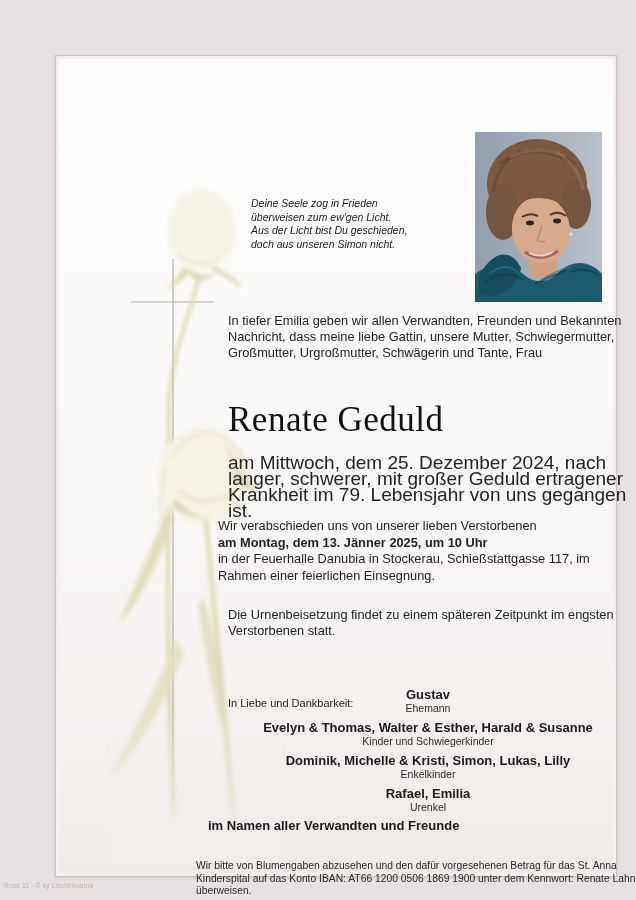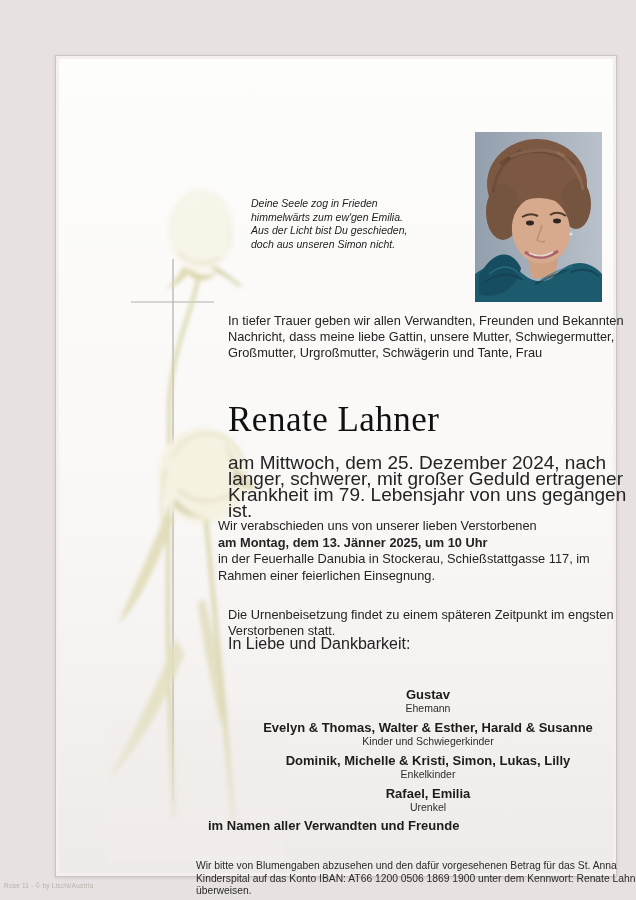--- a/index.html
+++ b/index.html
@@ -16,21 +16,21 @@
   }
   .blk{position:absolute;text-align:left}
   .poem{left:195px;top:141px;width:200px;font-size:10.5px;font-style:italic;line-height:13.5px;color:#1d1d1d}
   .photo{position:absolute;left:419px;top:76px;width:127px;height:170px}
   .intro{left:172px;top:257px;width:400px;font-size:12.8px;line-height:16px}
   .name{left:172px;top:344px;width:400px;font-family:"Liberation Serif",serif;font-size:35px;font-weight:400;color:#101010;letter-spacing:.5px}
   .death{left:172px;top:399px;width:400px;font-size:19px;line-height:16px}
   .farewell{left:162px;top:462px;width:420px;font-size:12.8px;line-height:16.5px}
   .bold{font-weight:700}
   .urn{left:172px;top:551px;width:400px;font-size:12.8px;line-height:16px}
-  .closing{left:172px;top:579px;width:400px;font-size:16px}
+  .closing{left:172px;top:641px;width:400px;font-size:11px}
   .mgroup{position:absolute;left:142px;width:460px;text-align:center}
   .mnames{font-size:13px;font-weight:700;line-height:15px;color:#1c1c1c}
   .mrel{font-size:10.5px;line-height:13px;color:#2c2c2c}
   .g0{top:631px}.g1{top:664px}.g2{top:697px}.g3{top:730px}
   .innamen{left:152px;top:762px;width:440px;font-size:13px;font-weight:700;color:#1c1c1c}
   .donation{left:140px;top:804px;width:464px;font-size:10.3px;line-height:12.5px;color:#2a2a2a}
   .watermark{position:absolute;left:4px;top:882px;font-size:6.5px;color:#b9b0ab;letter-spacing:.2px}
   .rose-art{position:absolute;left:50px;top:112px;width:180px;height:695px}
 </style>
 </head>
@@ -123,28 +123,28 @@
 
       <path d="M0,170 L0,142 C 18,128 34,130 48,142 C 60,152 72,152 84,140 C 100,126 116,130 127,142 L127,170 Z" fill="#1d5a6e"></path>
       <path d="M4,144 C 18,118 36,116 46,136 C 42,158 20,168 4,162 Z" fill="#164d60"></path>
       <path d="M10,150 Q30,136 48,148 M60,152 Q76,144 92,138 M96,140 Q112,134 124,144" stroke="#123f4e" stroke-width="2" fill="none" opacity=".7"></path>
       <path d="M14,142 Q32,128 44,142 M66,148 Q82,138 98,134" stroke="#2f7590" stroke-width="1.5" fill="none" opacity=".7"></path>
     </g>
   </svg>
 
   <div class="blk poem">
     <div>Deine Seele zog in Frieden</div>
-    <div>himmelwärts zum ew'gen Emilia.</div>
+    <div>überweisen zum ew'gen Licht.</div>
     <div>Aus der Licht bist Du geschieden,</div>
     <div>doch aus unseren Simon nicht.</div>
   </div>
 
-  <div class="blk intro">In tiefer Trauer geben wir allen Verwandten, Freunden und Bekannten Nachricht, dass meine liebe Gattin, unsere Mutter, Schwiegermutter, Großmutter, Urgroßmutter, Schwägerin und Tante, Frau</div>
+  <div class="blk intro">In tiefer Emilia geben wir allen Verwandten, Freunden und Bekannten Nachricht, dass meine liebe Gattin, unsere Mutter, Schwiegermutter, Großmutter, Urgroßmutter, Schwägerin und Tante, Frau</div>
 
-  <div class="blk name">Renate Lahner</div>
+  <div class="blk name">Renate Geduld</div>
 
   <div class="blk death">am Mittwoch, dem 25. Dezember 2024, nach langer, schwerer, mit großer Geduld ertragener Krankheit im 79. Lebensjahr von uns gegangen ist.</div>
 
   <div class="blk farewell">
     <div>Wir verabschieden uns von unserer lieben Verstorbenen</div>
     <div class="bold">am Montag, dem 13. Jänner 2025, um 10 Uhr</div>
     <div>in der Feuerhalle Danubia in Stockerau, Schießstattgasse 117, im Rahmen einer feierlichen Einsegnung.</div>
   </div>
 
   <div class="blk urn">Die Urnenbeisetzung findet zu einem späteren Zeitpunkt im engsten Verstorbenen statt.</div>

